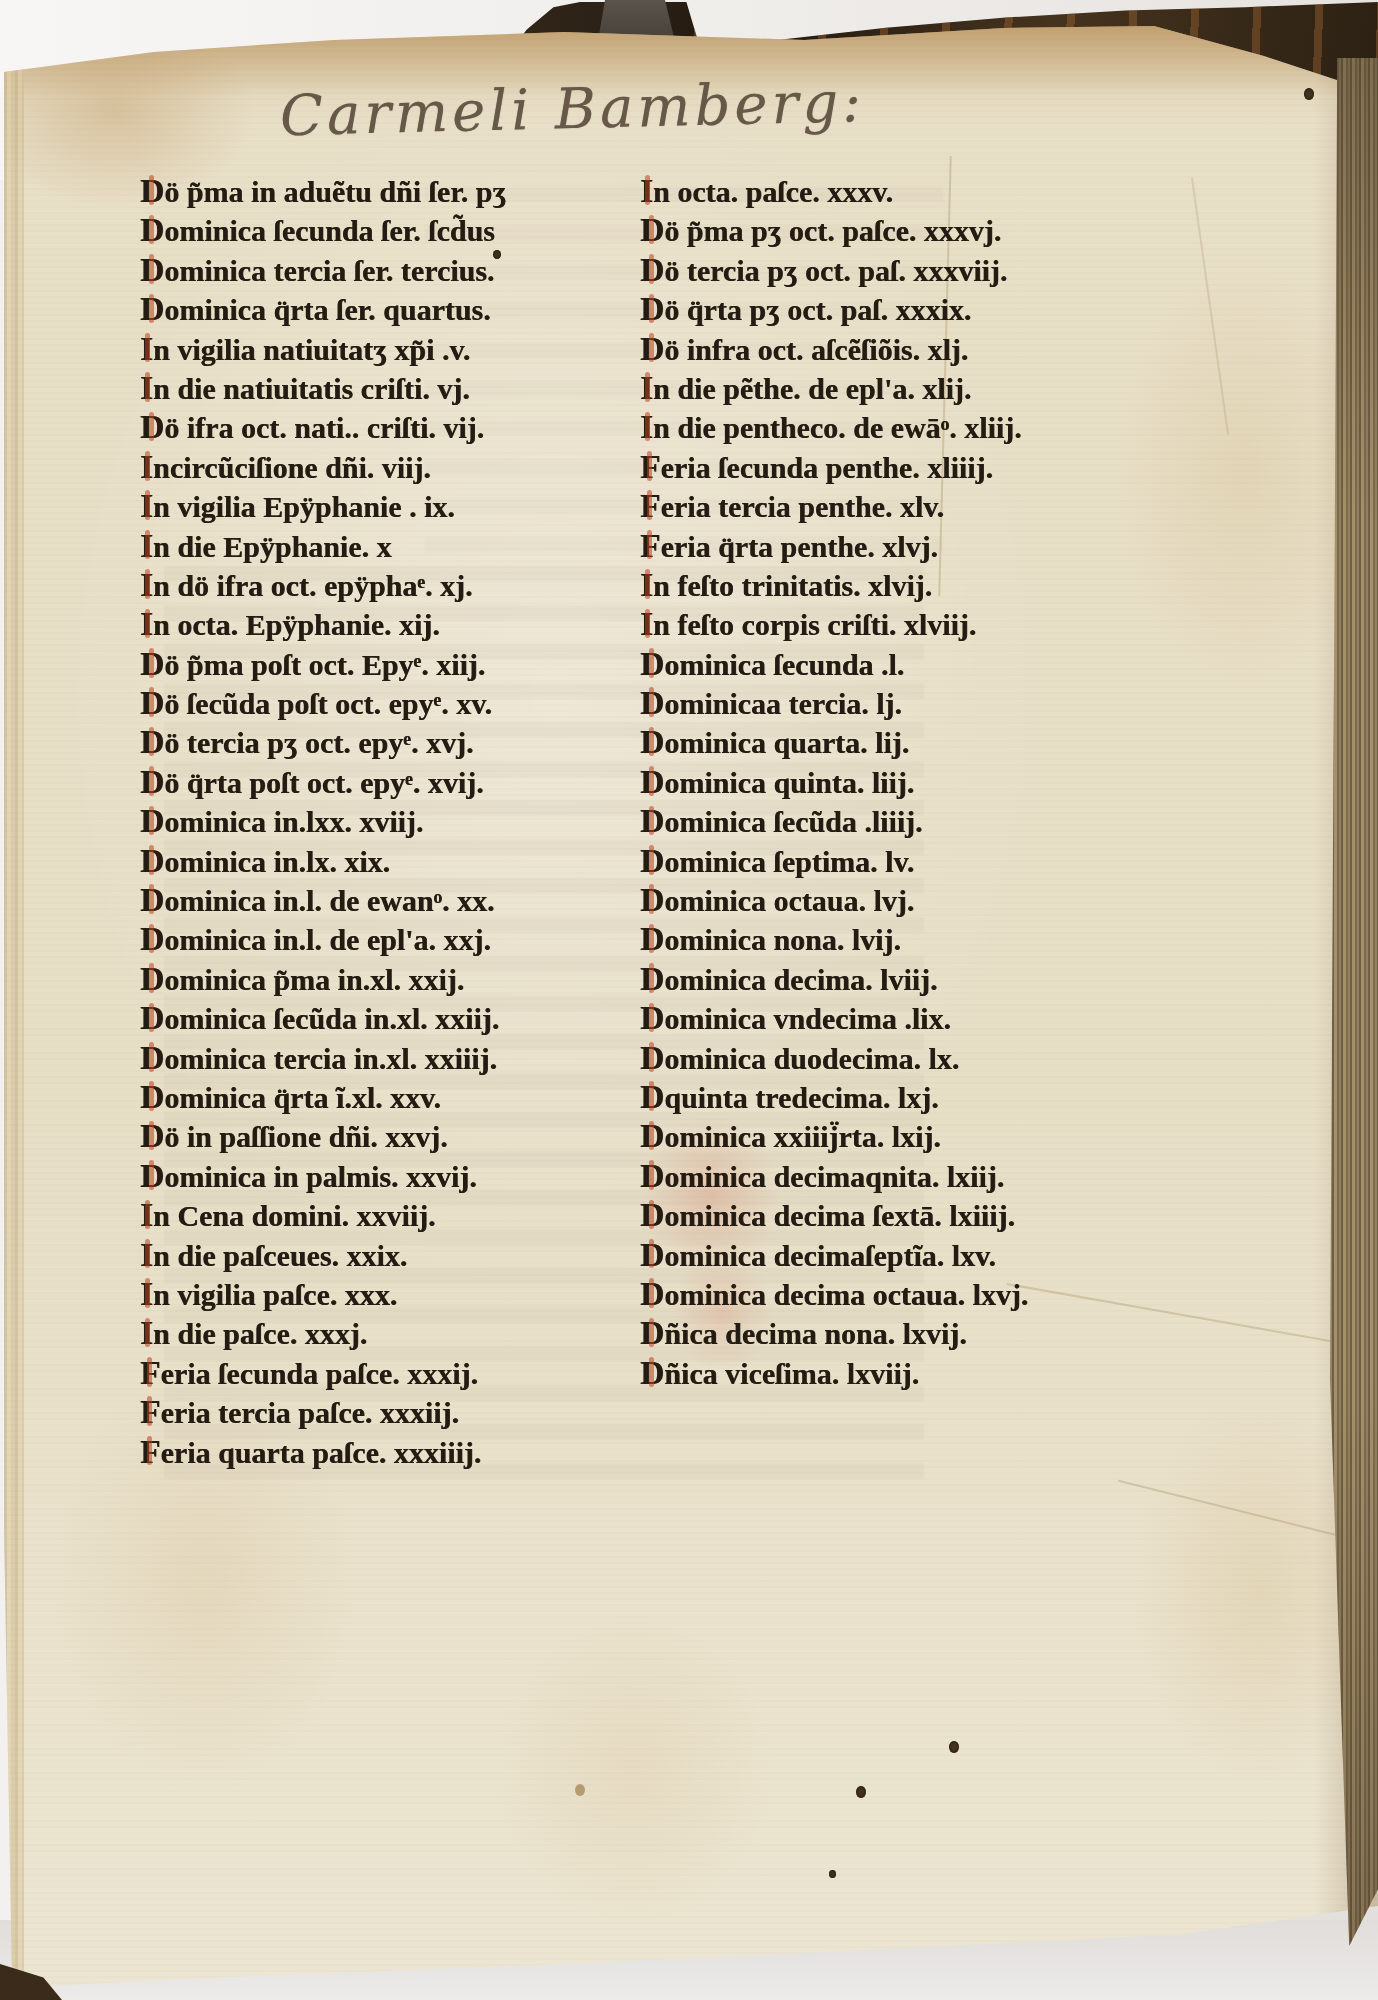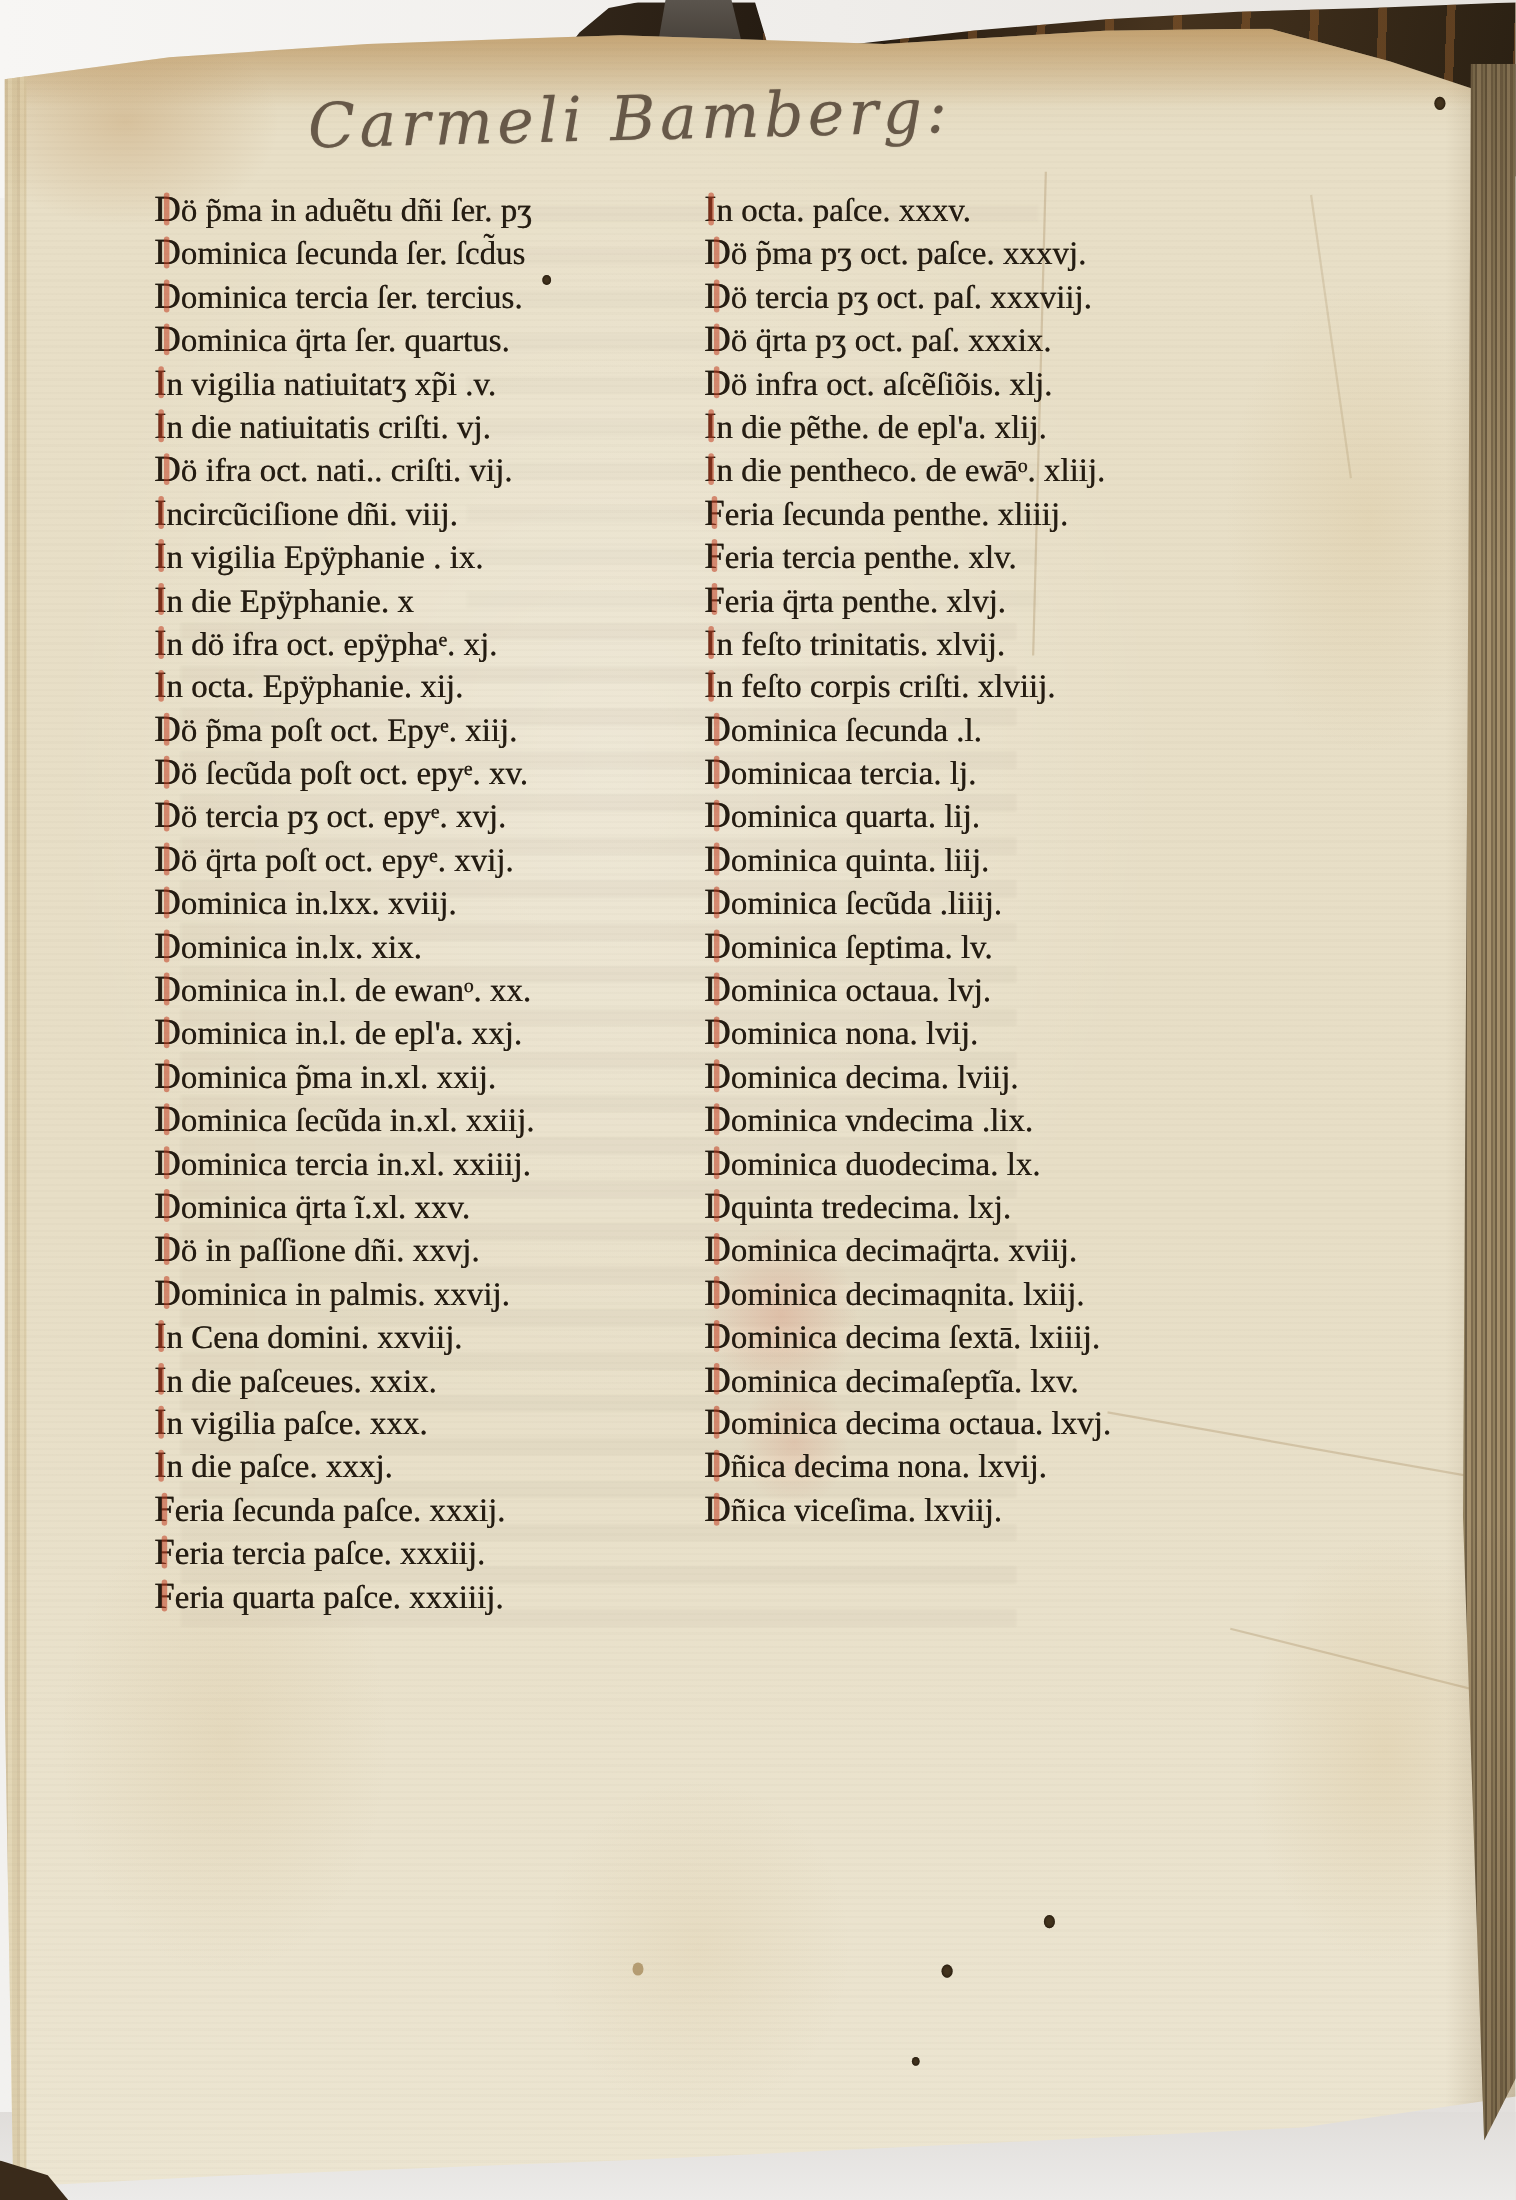--- a/index.html
+++ b/index.html
@@ -59,21 +59,21 @@
   .crease{position:absolute;background:rgba(158,128,82,.30);}
 
   
   .inscription{position:absolute;left:276px;top:50px;z-index:6;
     font-family:"DejaVu Serif",serif;font-style:italic;font-weight:400;
     font-size:56px;letter-spacing:4px;color:#564738;opacity:.88;
     transform:rotate(-1.4deg);text-shadow:0 0 1px rgba(86,71,56,.55);white-space:nowrap;}
 
   
   .col{position:absolute;top:146px;z-index:5;white-space:nowrap;
-    font-family:"Liberation Serif","DejaVu Serif",serif;font-weight:400;
+    font-family:"Liberation Serif","DejaVu Serif",serif;font-weight:700;
     font-size:30px;line-height:39.4px;color:#241c12;
     text-shadow:0.4px 0 0 rgba(36,28,18,.85);}
   .col-left{left:136px;}
   .col-right{left:636px;}
   .line{height:39.4px;}
   .init{position:relative;display:inline-block;font-size:1.12em;line-height:1;}
   .init::after{content:"";position:absolute;left:36%;top:4%;width:5px;height:88%;
     background:rgba(193,62,32,.55);border-radius:3px;}
 
   
@@ -183,21 +183,21 @@
         <div class="line"><span class="init">D</span><span>ominica quarta. lij.</span></div>
         <div class="line"><span class="init">D</span><span>ominica quinta. liij.</span></div>
         <div class="line"><span class="init">D</span><span>ominica ſecũda .liiij.</span></div>
         <div class="line"><span class="init">D</span><span>ominica ſeptima. lv.</span></div>
         <div class="line"><span class="init">D</span><span>ominica octaua. lvj.</span></div>
         <div class="line"><span class="init">D</span><span>ominica nona. lvij.</span></div>
         <div class="line"><span class="init">D</span><span>ominica decima. lviij.</span></div>
         <div class="line"><span class="init">D</span><span>ominica vndecima .lix.</span></div>
         <div class="line"><span class="init">D</span><span>ominica duodecima. lx.</span></div>
         <div class="line"><span class="init">D</span><span>quinta tredecima. lxj.</span></div>
-        <div class="line"><span class="init">D</span><span>ominica decimaq̈rta. xviij.</span></div>
+        <div class="line"><span class="init">D</span><span>ominica xxiiij̈rta. lxij.</span></div>
         <div class="line"><span class="init">D</span><span>ominica decimaqnita. lxiij.</span></div>
         <div class="line"><span class="init">D</span><span>ominica decima ſextā. lxiiij.</span></div>
         <div class="line"><span class="init">D</span><span>ominica decimaſeptĩa. lxv.</span></div>
         <div class="line"><span class="init">D</span><span>ominica decima octaua. lxvj.</span></div>
         <div class="line"><span class="init">D</span><span>ñica decima nona. lxvij.</span></div>
         <div class="line"><span class="init">D</span><span>ñica viceſima. lxviij.</span></div>
       </div>
   </div>
 
   <div class="fore-edge">

